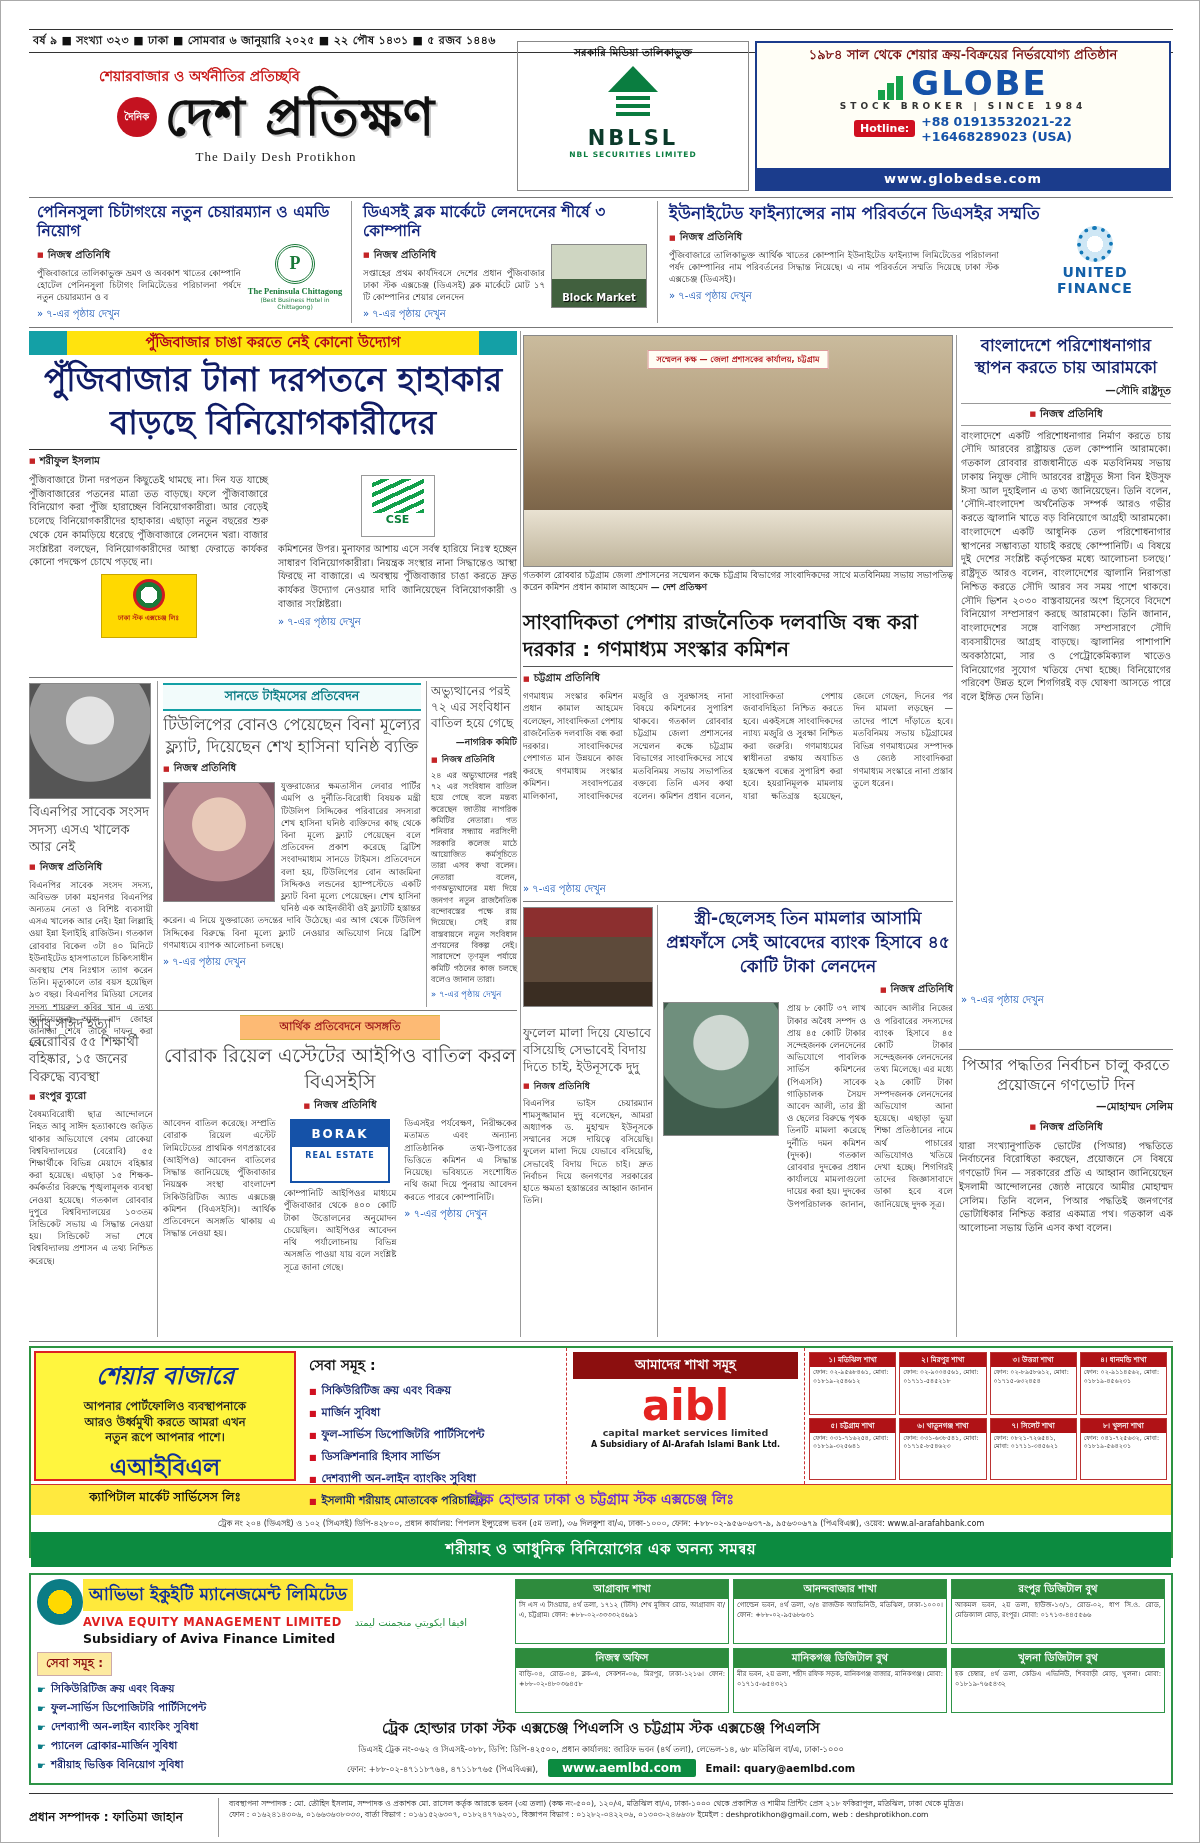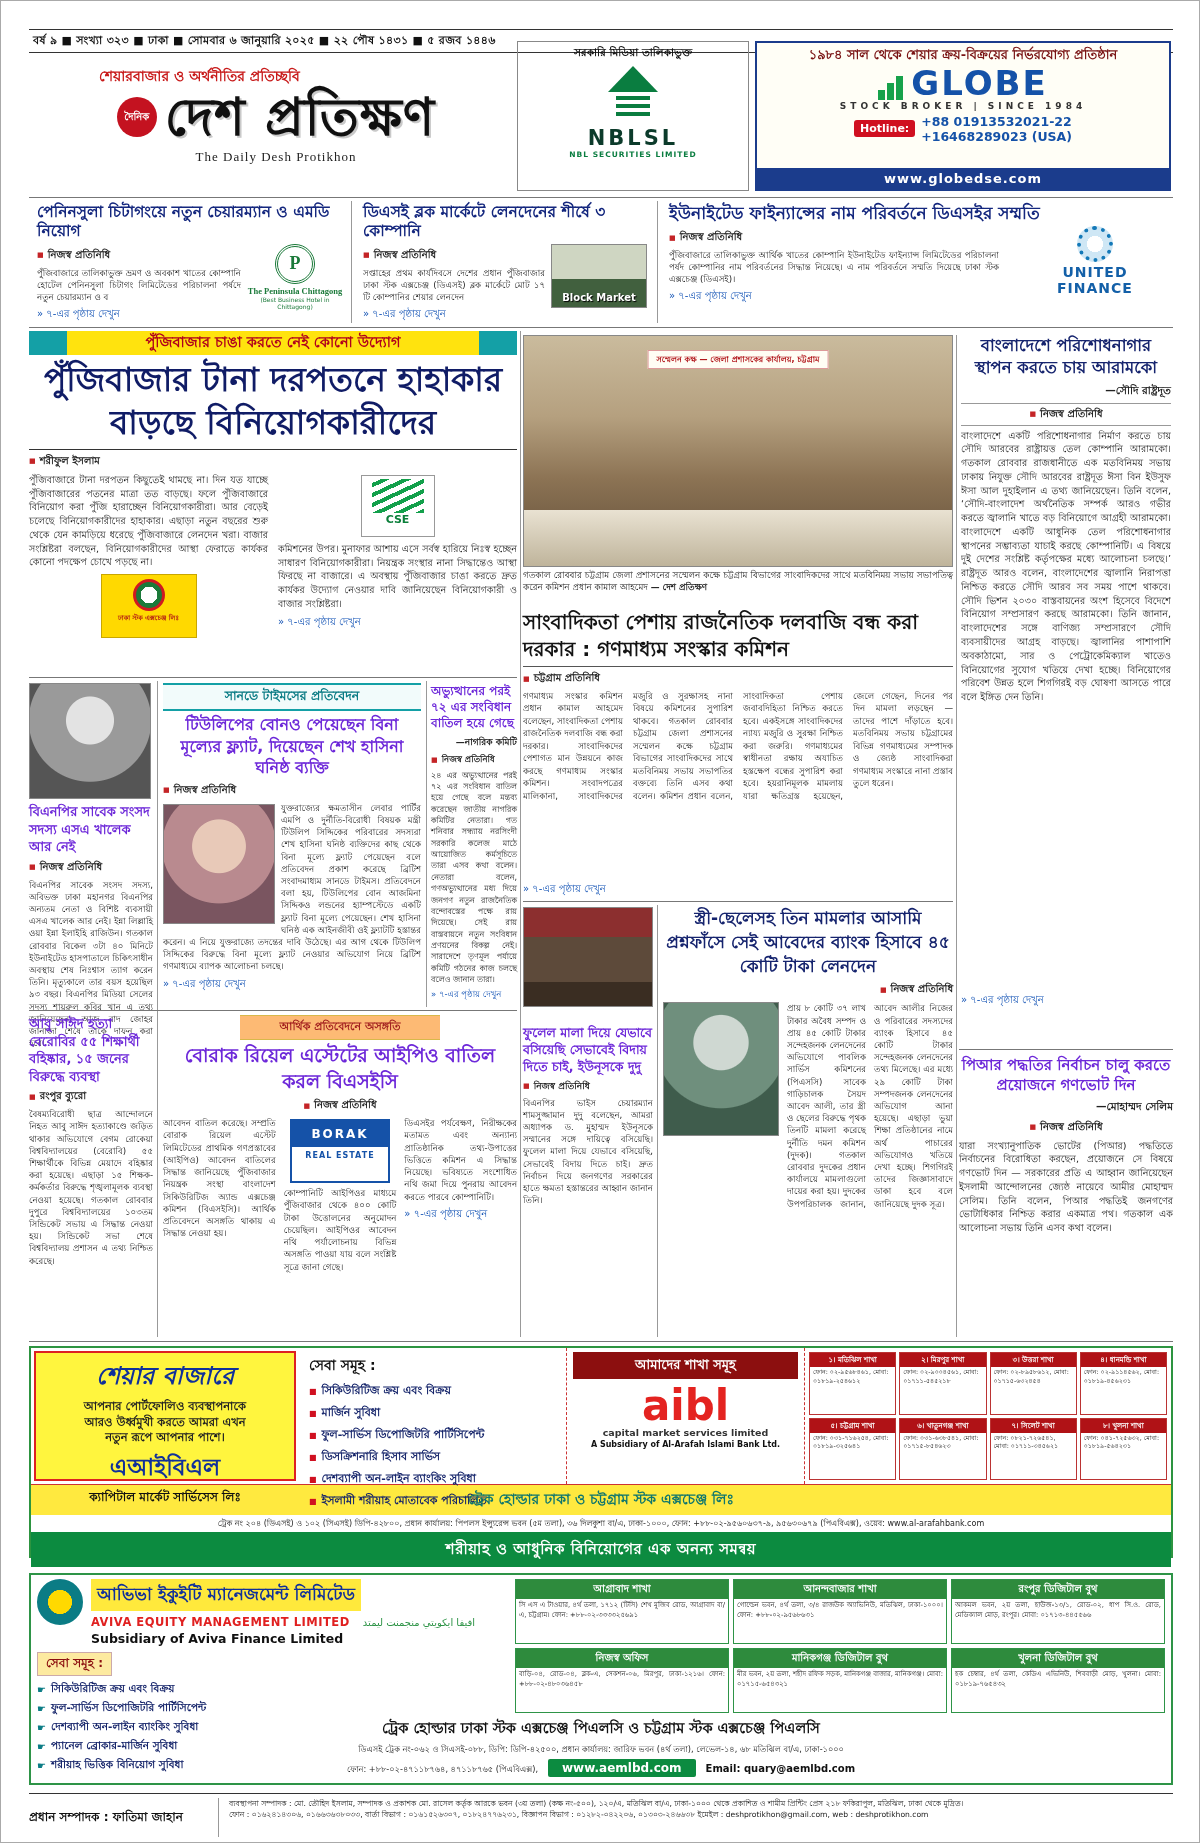--- a/index.html
+++ b/index.html
@@ -79,21 +79,21 @@
 .photo-banner{position:absolute;top:14px;left:50%;transform:translateX(-50%);background:#fffdf4;border:1px solid #d99;color:#b01116;font-size:8px;font-weight:bold;padding:2px 8px;white-space:nowrap}
 .photo-table{position:absolute;bottom:0;left:0;right:0;height:56px;background:linear-gradient(180deg,#e9e2d2,#bfb49b)}
 .caption{font-size:8.8px;line-height:1.35;color:#222;margin-top:3px}
 .press-head{font-size:20px;font-weight:900;color:#141414;line-height:1.35;border-bottom:1px solid #555;padding-bottom:3px}
 .press-body{column-count:4;column-gap:10px;height:188px;overflow:hidden;font-size:8.6px}
 
 .aramco{left:958px;top:334px;width:214px;height:712px;padding:0 2px}
 .aramco-head{font-size:16.5px;line-height:1.35;text-align:center;font-weight:900}
 .aramco-body{height:560px;overflow:hidden}
 
-.side-head{font-size:13px;line-height:1.35;font-weight:700;color:#6d28d9}
+.side-head{font-size:13px;line-height:1.35;font-weight:400;color:#404040}
 .mini-photo{border:1px solid #888}
 .sec-label-teal{border-top:2px solid #14a0a6;border-bottom:2px solid #14a0a6;color:#0b7c85;background:#f2fbfb;font-weight:bold;font-size:12.5px;text-align:center;padding:2px 0;margin-bottom:3px}
 .sec-label-red{background:#fdba74;border-top:1px solid #d8b84a;border-bottom:1px solid #d8b84a;color:#a21f1f;font-weight:bold;font-size:11px;text-align:center;padding:2px 0;margin-bottom:3px}
 .tulip-photo{float:left;width:112px;height:120px;margin:2px 6px 2px 0;background:radial-gradient(circle at 50% 35%,#e8c9b8 0 28%,#b98a8f 29% 60%,#7a5560 61% 100%);border:1px solid #888}
 .borak-cols{display:flex;gap:8px}
 .bk{flex:1;min-width:0}
 .borak-logo{width:100px;height:64px;border:2px solid #1552a8;margin:2px auto 4px;text-align:center;background:#fff}
 .borak-logo .bl1{background:#1552a8;color:#fff;font-size:12px;font-weight:900;letter-spacing:2px;padding:6px 0}
 .borak-logo .bl2{color:#1552a8;font-size:8px;font-weight:bold;letter-spacing:1px;padding-top:4px}
 .dudu-photo{width:130px;height:100px;background:linear-gradient(180deg,#8c2f2f 0 30%,#5d4a3a 30% 75%,#3a2d22 75% 100%);border:1px solid #888}
@@ -115,28 +115,28 @@
 .svc i{font-style:normal;color:#d01020;font-size:8px}
 .aibl-mid{flex:0 0 238px;padding:2px 6px;text-align:center;border-right:1px dashed #c33}
 .branches-hdr{background:#8c0f0f;color:#fff;font-size:13px;font-weight:bold;padding:3px 0;margin:2px 0 6px}
 .aibl-logo{font-size:42px;font-weight:900;color:#e42320;line-height:1}
 .aibl-logo-sub{font-size:9.5px;color:#333;font-weight:bold}
 .aibl-logo-sub2{font-size:8px;color:#111;font-weight:bold;margin-top:2px}
 .aibl-branches{flex:1;display:grid;grid-template-columns:repeat(4,1fr);grid-template-rows:1fr 1fr;gap:3px;padding:4px}
 .br-box{border:1px solid #b33;display:flex;flex-direction:column;overflow:hidden}
 .br-t{background:#b01216;color:#fff;font-size:7px;font-weight:bold;text-align:center;padding:1px 2px}
 .br-p{font-size:6.3px;line-height:1.35;padding:1px 3px;color:#222}
-.trek-bar{background:#ffe93f;color:#0f766e;font-weight:900;font-size:14px;text-align:center;padding:3px 0;border-top:1px solid #c33}
+.trek-bar{background:#ffe93f;color:#6d28d9;font-weight:900;font-size:14px;text-align:center;padding:3px 0;border-top:1px solid #c33}
 .trek-details{font-size:8px;text-align:center;padding:2px 4px;color:#222}
 .aibl-green{background:#0c8b40;color:#fff;font-weight:900;font-size:15px;text-align:center;padding:5px 0;letter-spacing:.5px}
 
 .aviva-ad{left:28px;top:1572px;width:1144px;height:212px;border:2px solid #2e9447;background:#fff;padding:4px 6px}
 .aviva-top{display:flex;gap:8px;height:134px}
 .aviva-left{flex:0 0 470px}
-.aviva-brand-row{display:flex;gap:8px;align-items:flex-start}
+.aviva-brand-row{display:flex;align-items:flex-start}
 .aviva-circle{flex:0 0 46px;height:46px;border-radius:50%;background:radial-gradient(circle,#ffd900 0 40%,#0b7c85 41% 100%);border:2px solid #0b7c85}
 .aviva-title-bn{display:inline-block;background:#ffe93c;color:#10309a;font-size:17px;font-weight:900;padding:2px 6px}
 .aviva-title-en{color:#e02020;font-size:11.5px;font-weight:900;letter-spacing:.5px;margin-top:2px}
 .aviva-title-ar{color:#2e9447;font-size:10px;direction:rtl;display:inline-block;margin-left:8px}
 .aviva-subsidiary{font-size:12.5px;font-weight:900;color:#111;margin-top:1px}
 .aviva-svcs{margin-top:6px}
 .aviva-svc-title{display:inline-block;background:#fdeaa0;border:1px solid #caa;color:#8c0f0f;font-size:12px;font-weight:900;padding:1px 8px;margin-bottom:3px}
 .av-svc{display:flex;gap:5px;align-items:center;font-size:10.5px;font-weight:bold;color:#15246a;margin:2px 0}
 .av-svc i{font-style:normal;color:#0b7c85;font-size:10px}
 .aviva-right{flex:1;display:grid;grid-template-columns:repeat(3,1fr);grid-template-rows:1fr 1fr;gap:4px}

